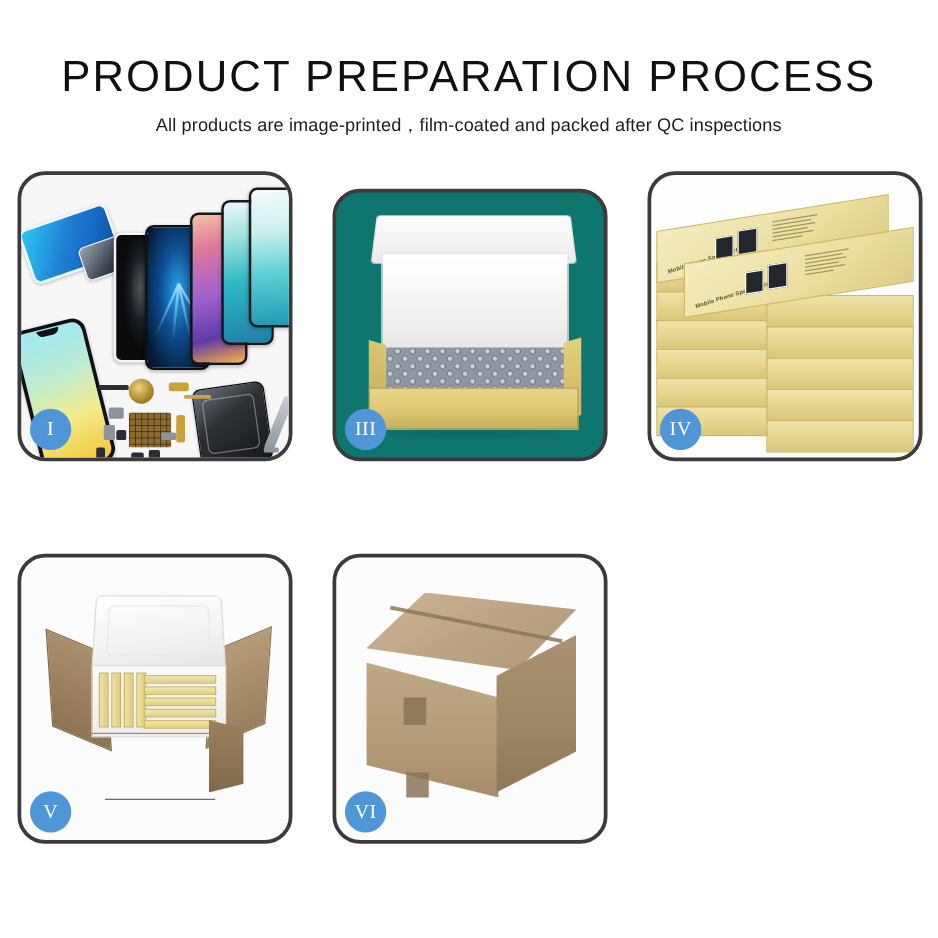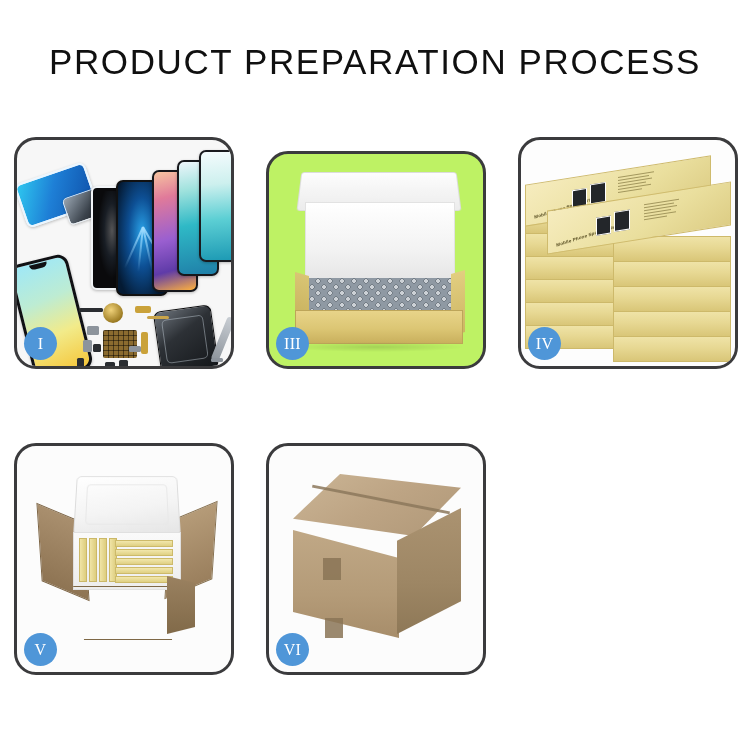--- a/index.html
+++ b/index.html
@@ -194,21 +194,21 @@
     position: absolute; width: 9px; background: #c6a251;
     border-radius: 2px; z-index: 2;
   }
   .part-ring {
     position:absolute; left: 78px; top: 86px;
     width: 15px; height: 15px; border-radius:50%;
     border: 2px solid #cfd6da; z-index: 2;
   }
 
   
-  .p3 { background: #bef264; margin-top: 14px; }
+  .p3 { background: #0f766e; margin-top: 14px; }
   .b3-lid {
     position: absolute; left: 30px; top: 16px;
     width: 160px; height: 42px;
     background: linear-gradient(180deg,#fdfdfd,#ececec);
     border: 1px solid #dcdcdc;
     transform: perspective(260px) rotateX(22deg);
     border-radius: 3px;
   }
   .b3-foam {
     position: absolute; left: 36px; top: 48px;
@@ -369,20 +369,21 @@
     background: radial-gradient(ellipse at 50% 50%, rgba(0,0,0,.13), rgba(0,0,0,0) 70%);
   }
 </style>
 </head>
 <body>
 
 <div id="page">
 
   <div class="header">
     <div class="title">PRODUCT PREPARATION PROCESS</div>
+    <div class="subtitle">All products are image-printed，film-coated and packed after QC inspections</div>
   </div>
 
   <div class="grid">
 
     <div class="panel p1">
       <div class="panel-inner">
         <div class="ph ph-a"></div>
         <div class="ph ph-a2"></div>
         <div class="ph ph-b">
             <div class="gl"></div>

